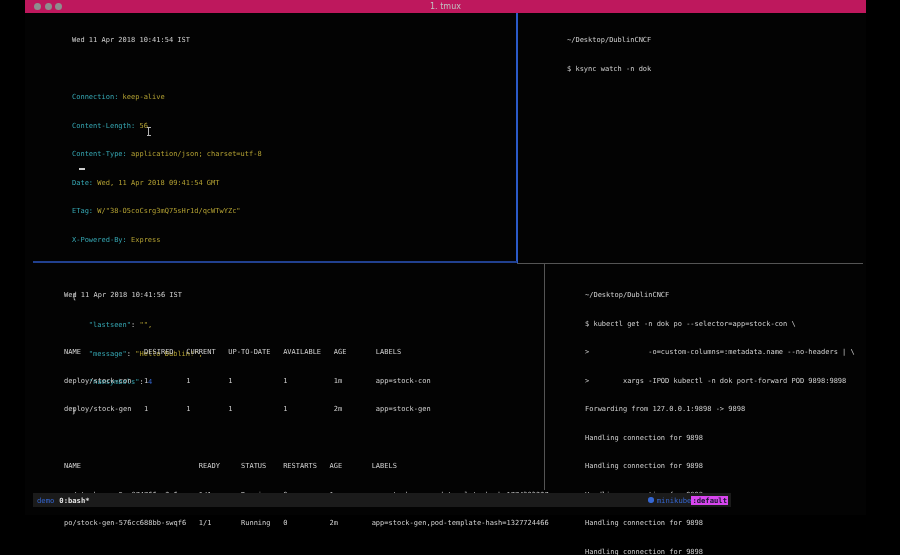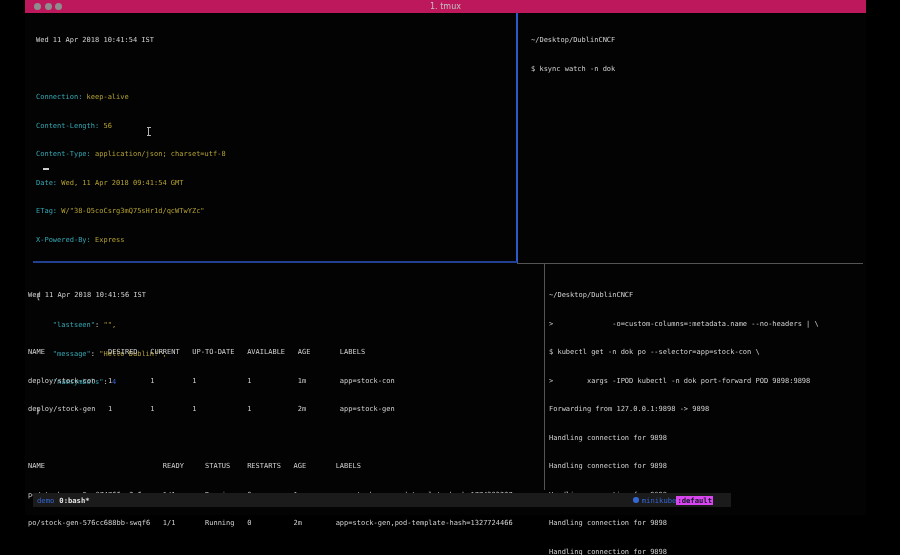--- a/index.html
+++ b/index.html
@@ -8,21 +8,21 @@
             font-family:"DejaVu Sans Mono", monospace; }
   .window { position:absolute; left:25px; top:0; width:841px; height:515px; background:#030303; }
   .titlebar { position:absolute; left:0; top:0; width:841px; height:13px; background:#be185d;
               display:flex; align-items:center; justify-content:center; }
   .lights { position:absolute; left:9px; top:3px; display:flex; gap:3.5px; }
   .light { width:7px; height:7px; border-radius:50%; background:#8e8e8e; border:none; }
   .title { font-family:"DejaVu Sans", sans-serif; font-size:8px; color:#c2c2c2; line-height:13px; }
 
   .term { position:absolute; left:0; top:13px; width:841px; height:502px; }
 
-  .pane { position:absolute; white-space:pre; font-size:7px; line-height:9.5px; color:var(--white); }
+  .pane { position:absolute; white-space:pre; font-size:7px; line-height:9.5px; color:var(--white);margin-left:36px; }
   .ln { height:9.5px; }
 
   .c-cyan { color:var(--cyan); }
   .c-yel  { color:var(--yellow); }
   .c-blue { color:var(--blue); }
   .c-white{ color:var(--white); }
 
   
   .border { position:absolute; }
   .b-blue-v { left:491px; top:0;     width:1.6px; height:250px; background:var(--border_active_v); }
@@ -45,21 +45,21 @@
   .ibeam .cap  { position:absolute; left:0.5px; width:4px; height:1px; background:#b4b4b4; }
   .ibeam .cap.t { top:0; } .ibeam .cap.b { bottom:0; }
 
   
   .statusbar { position:absolute; left:8px; top:480px; width:698px; height:14px;
                background:var(--status_bg); display:flex; align-items:center;
                justify-content:space-between; font-size:7.2px; }
   .status-left { display:flex; align-items:center; padding-left:4px; gap:5px; }
   .session { color:var(--blue); }
   .win-tab { color:#e4e4e4; font-weight:bold; }
-  .status-right { display:flex; align-items:center; padding-right:18px; }
+  .status-right { display:flex; align-items:center; padding-right:3px; }
   .k8s-dot { width:5.5px; height:5.5px; border-radius:50%; background:var(--blue);
              display:inline-block; margin-right:3px; }
   .kube-ctx { color:var(--blue); }
   .kube-ns  { background:#d946ef; color:#101828; font-weight:bold; padding:0 1px; }
 </style>
 </head>
 <body>
 
 <div class="screen">
   <div class="window">
@@ -109,22 +109,22 @@
         <div class="ln">po/stock-con-5cc874766c-2p6rp   1/1       Running   0          1m        app=stock-con,pod-template-hash=1774303227</div>
         <div class="ln">po/stock-gen-576cc688bb-swqf6   1/1       Running   0          2m        app=stock-gen,pod-template-hash=1327724466</div>
         <div class="ln"></div>
         
         
         
       </div>
 
       <div class="pane p-br">
         <div class="ln">~/Desktop/DublinCNCF</div>
+        <div class="ln">$ kubectl get -n dok po --selector=app=stock-con \</div>
         <div class="ln">&gt;              -o=custom-columns=:metadata.name --no-headers | \</div>
-        <div class="ln">$ kubectl get -n dok po --selector=app=stock-con \</div>
         <div class="ln">&gt;        xargs -IPOD kubectl -n dok port-forward POD 9898:9898</div>
         <div class="ln">Forwarding from 127.0.0.1:9898 -&gt; 9898</div>
         <div class="ln">Handling connection for 9898</div>
         <div class="ln">Handling connection for 9898</div>
         <div class="ln">Handling connection for 9898</div>
         <div class="ln">Handling connection for 9898</div>
         <div class="ln">Handling connection for 9898</div>
         
       </div>
 

